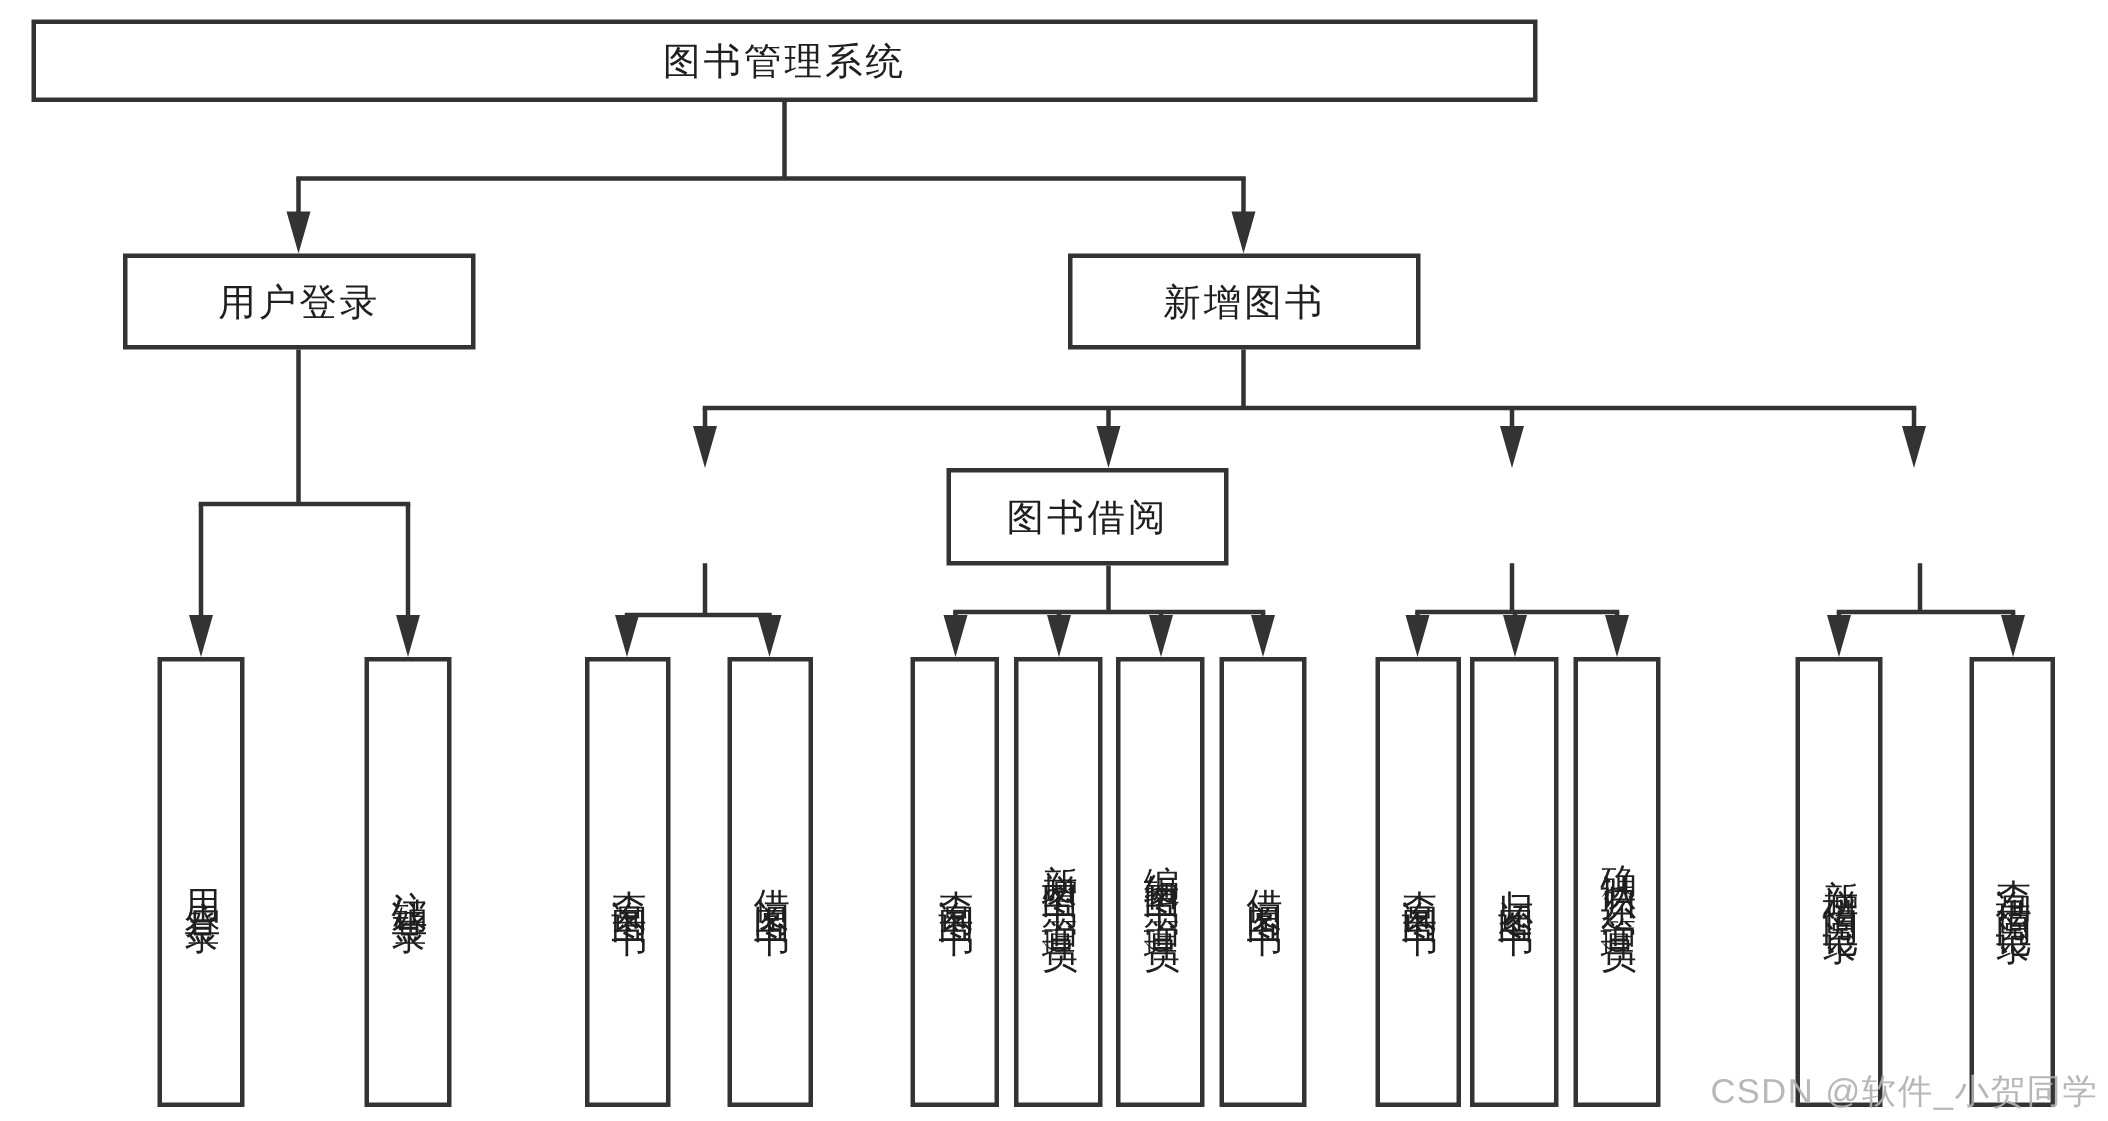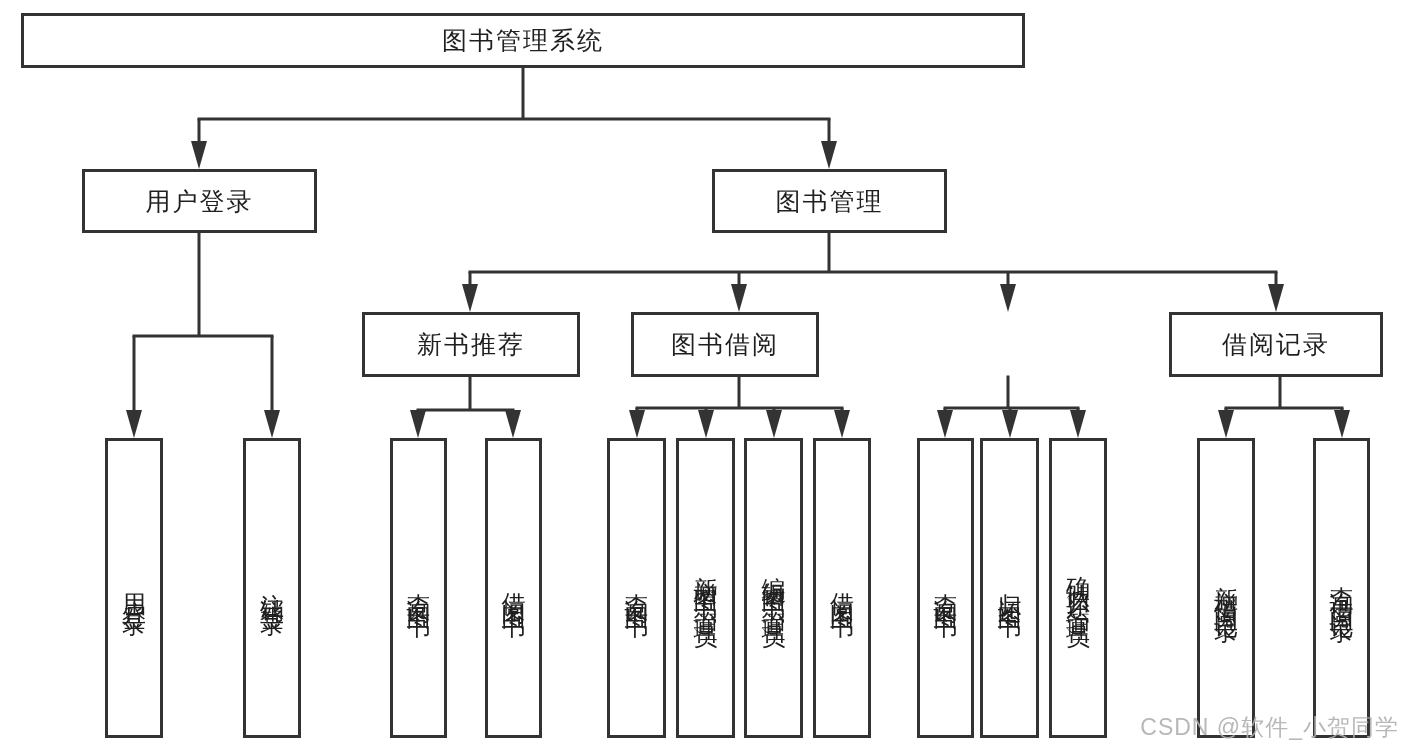--- a/index.html
+++ b/index.html
@@ -106,31 +106,25 @@
   </svg>
 
   <div class="box" style="left:21px;top:13px;width:1004px;height:55px">
     <span class="hlabel">图书管理系统</span>
   </div>
 
   <div class="box" style="left:82px;top:169px;width:235px;height:64px">
     <span class="hlabel">用户登录</span>
   </div>
   <div class="box" style="left:712px;top:169px;width:235px;height:64px">
-    <span class="hlabel">图书管理</span>
+    <span class="hlabel">新增图书</span>
   </div>
 
-  <div class="box" style="left:362px;top:312px;width:218px;height:65px">
-    <span class="hlabel">新书推荐</span>
-  </div>
   <div class="box" style="left:631px;top:312px;width:188px;height:65px">
     <span class="hlabel">图书借阅</span>
-  </div>
-  <div class="box" style="left:1169px;top:312px;width:214px;height:65px">
-    <span class="hlabel">借阅记录</span>
   </div>
 
   <div class="box vbox" style="left:105px;width:58px">
     <span class="vlabel">用户登录</span>
   </div>
   <div class="box vbox" style="left:243px;width:58px">
     <span class="vlabel">注销登录</span>
   </div>
 
   <div class="box vbox" style="left:390px;width:57px">

